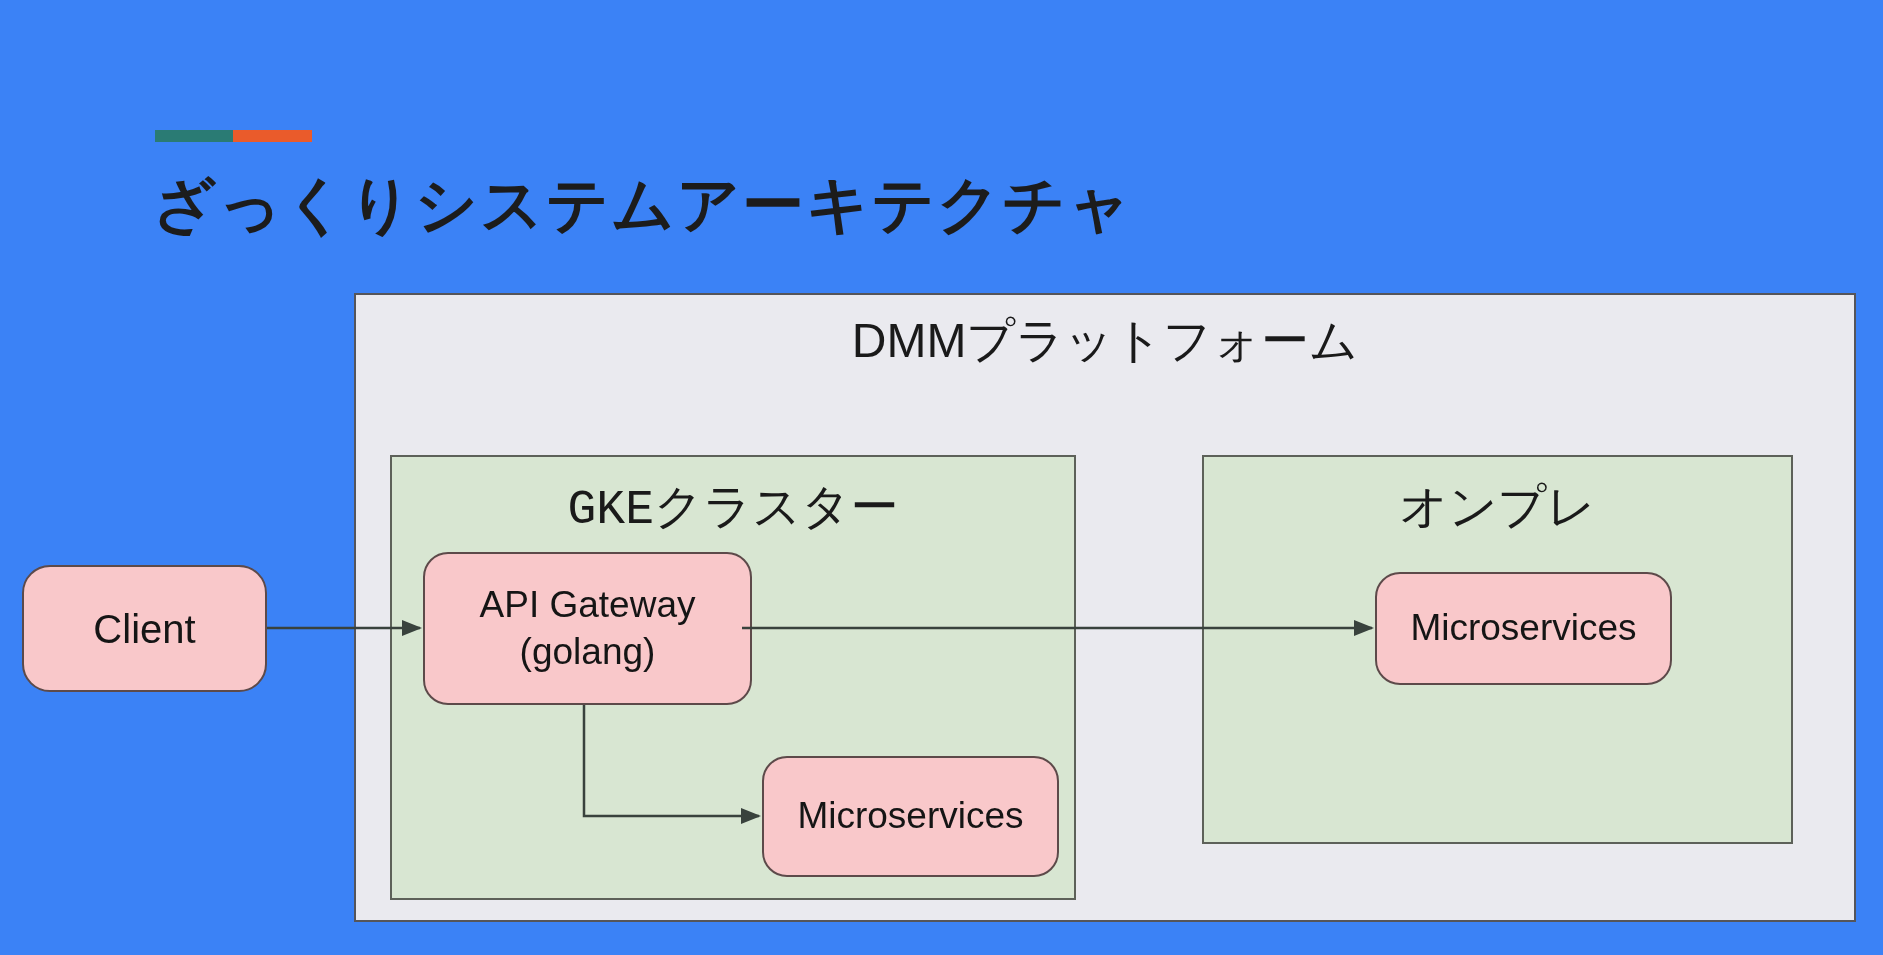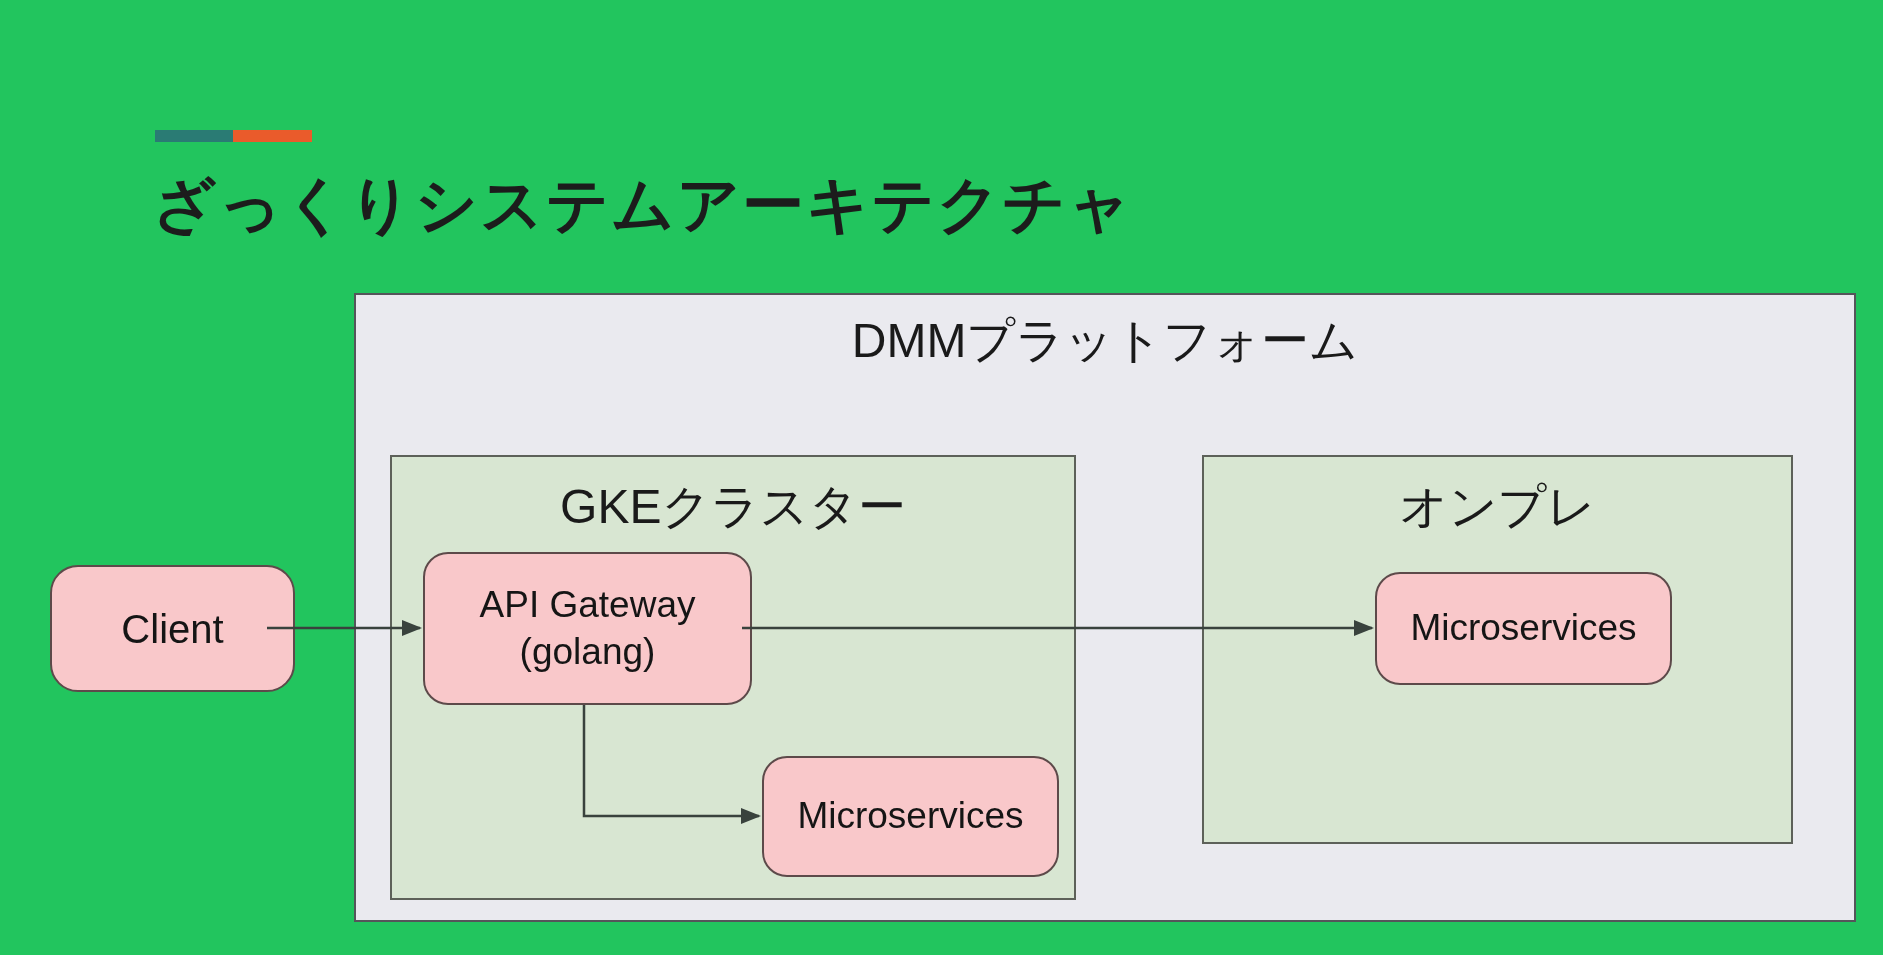--- a/index.html
+++ b/index.html
@@ -1,20 +1,20 @@
 <!DOCTYPE html>
 <html><head>
 <meta charset="utf-8">
 <style>
   html, body { margin: 0; padding: 0; background: #ffffff; }
   .canvas {
     position: relative;
     width: 1883px;
     height: 955px;
-    background: #22c55e;
+    background: #3b82f6;
     overflow: hidden;
     font-family: "Liberation Sans", "DejaVu Sans", sans-serif;
   }
 
   
   .accent-bar {
     position: absolute;
     left: 155px; top: 130px;
     width: 157px; height: 12px;
     display: flex;
@@ -55,38 +55,38 @@
 
   
   .zone-box {
     position: absolute;
     background: #d8e6d2;
     border: 2px solid #5d6159;
     box-sizing: border-box;
   }
   .zone-gke    { left: 390px;  top: 455px; width: 686px; height: 445px; }
   .zone-onprem { left: 1202px; top: 455px; width: 591px; height: 389px; }
-  .zone-box .container-label { top: 18px; }
+  .zone-box .container-label { top: 18px; font-family: Liberation Mono, monospace; }
 
   
   .node {
     position: absolute;
     background: #f9c8ca;
     border: 2.5px solid #5d4a4a;
     border-radius: 25px;
     box-sizing: border-box;
     display: flex;
     flex-direction: column;
     align-items: center;
     justify-content: center;
     text-align: center;
     color: #151515;
     line-height: 1.25;
   }
-  .node-client    { left: 22px;   top: 565px; width: 245px; height: 127px; font-size: 40px; border-radius: 28px; margin-left: 28px; }
+  .node-client    { left: 22px;   top: 565px; width: 245px; height: 127px; font-size: 40px; border-radius: 28px; }
   .node-gateway   { left: 423px;  top: 552px; width: 329px; height: 153px; font-size: 37px; }
   .node-ms-gke    { left: 762px;  top: 756px; width: 297px; height: 121px; font-size: 37px; }
   .node-ms-onprem { left: 1375px; top: 572px; width: 297px; height: 113px; font-size: 37px; }
 
   
   .edges {
     position: absolute;
     left: 0; top: 0;
     width: 1883px; height: 955px;
     pointer-events: none;

